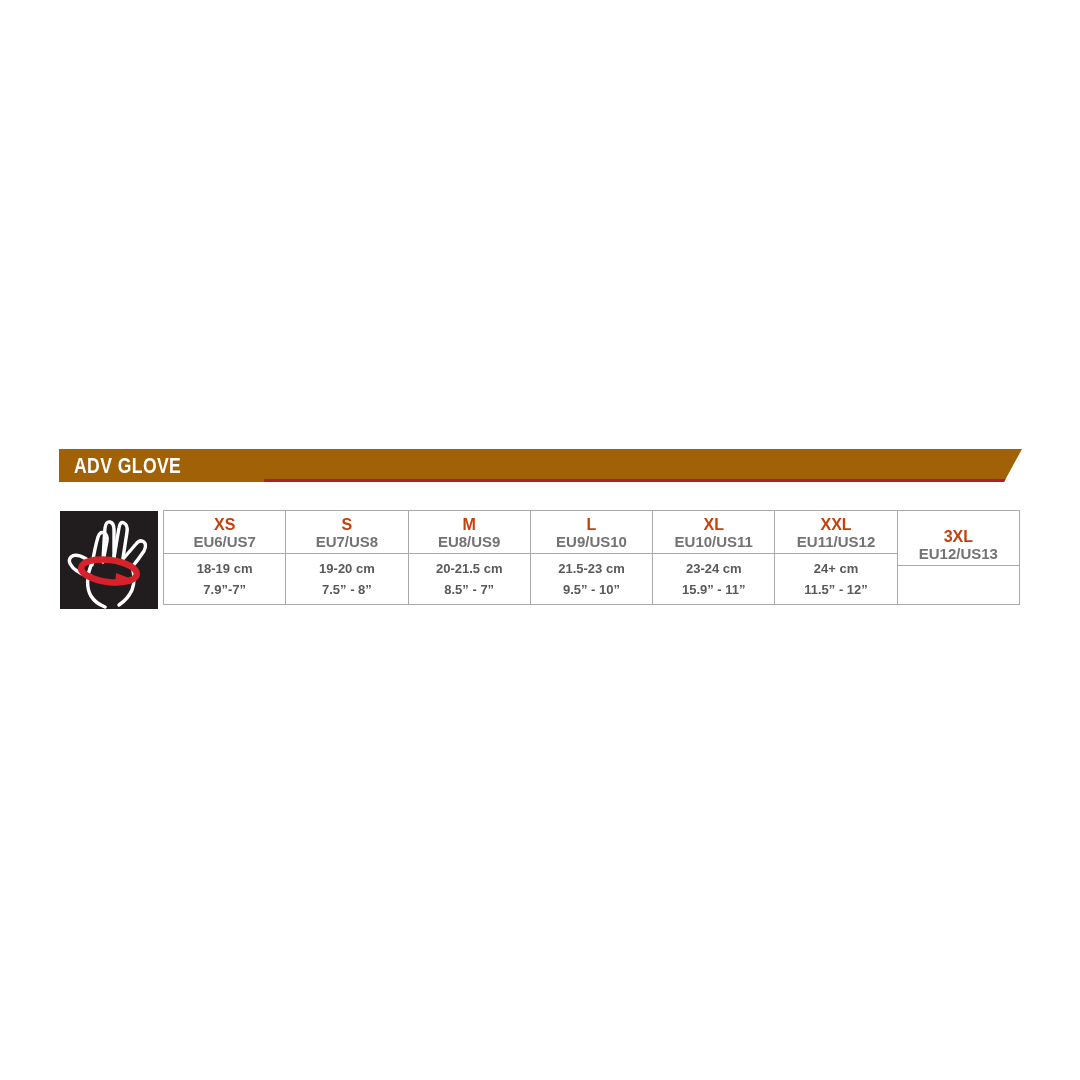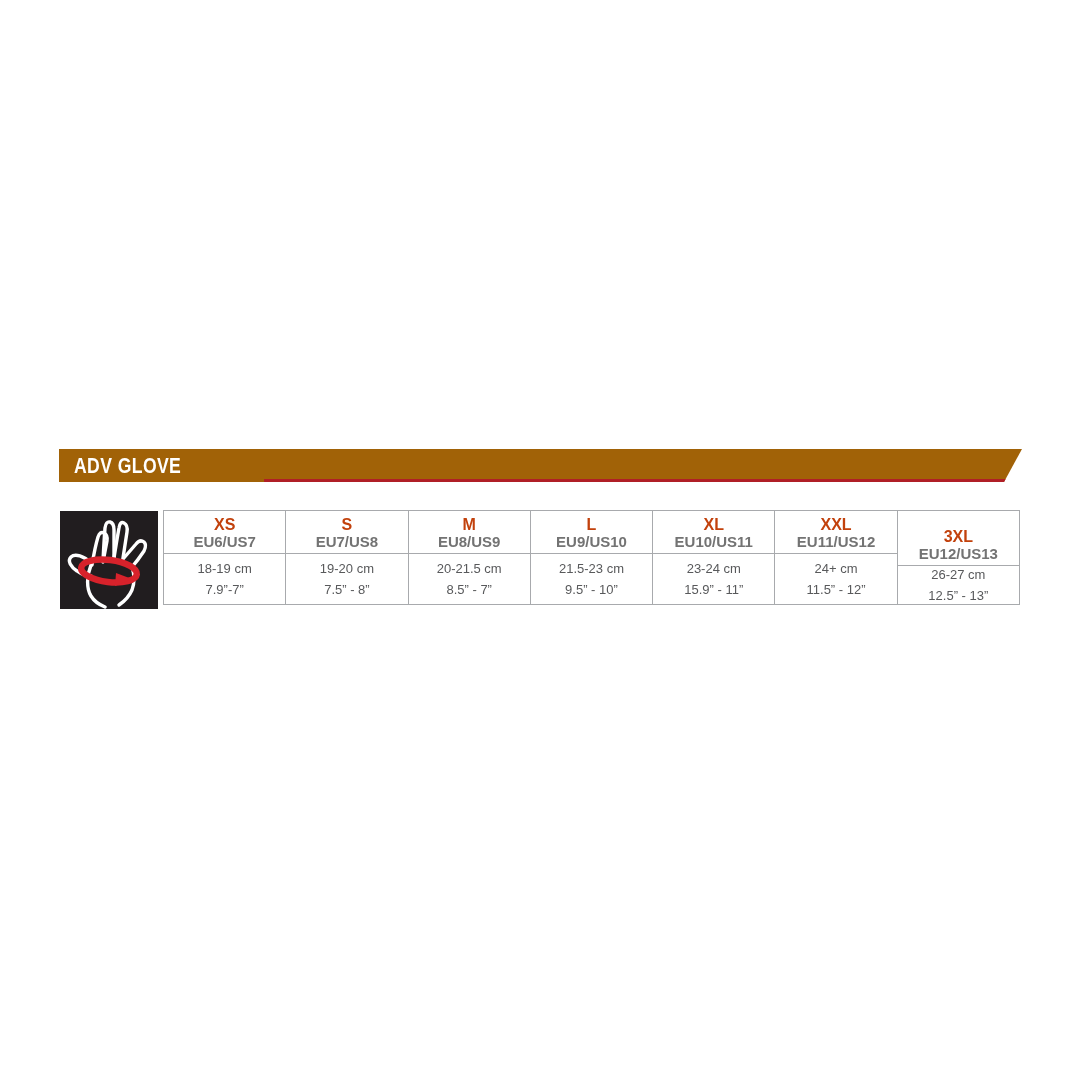--- a/index.html
+++ b/index.html
@@ -100,20 +100,21 @@
   .col-data {
     flex: 1;
     display: flex;
     flex-direction: column;
     align-items: center;
     justify-content: center;
     gap: 7px;
     color: #58595b;
     font-size: 13px;
     line-height: 14px;
+    font-weight: bold;
   }
 </style>
 </head>
 <body>
 
 <div class="stage">
 
   <div class="banner">
     <span class="banner-title">ADV GLOVE</span>
     <div class="banner-edge"></div>
@@ -211,20 +212,16 @@
         <div>24+ cm</div>
         <div>11.5” - 12”</div>
       </div>
     </div>
 
     <div class="col">
       <div class="col-header">
         <div class="size-label">3XL</div>
         <div class="euus-label">EU12/US13</div>
       </div>
-      <div class="col-data">
-        <div>26-27 cm</div>
-        <div>12.5” - 13”</div>
-      </div>
     </div>
 
   </div>
 </div>
 
 </body></html>

